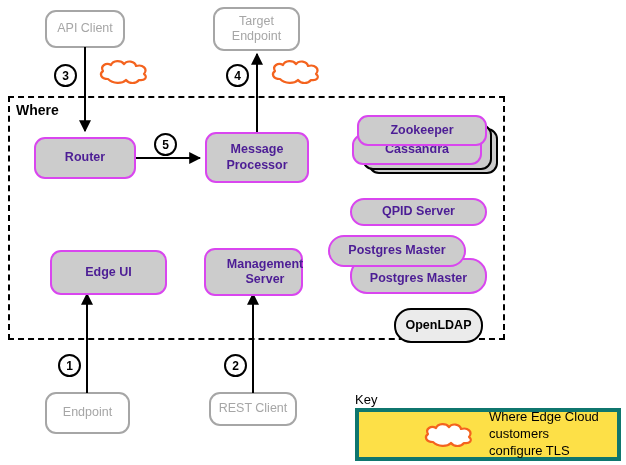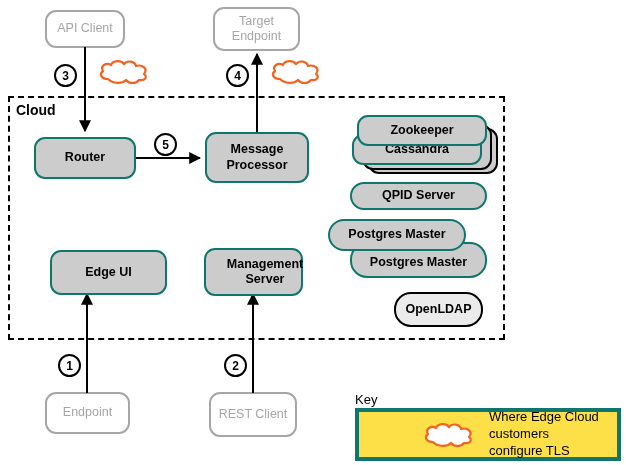--- a/index.html
+++ b/index.html
@@ -28,22 +28,22 @@
     align-items: center;
     justify-content: center;
     text-align: center;
     line-height: 1.22;
     border-radius: 11px;
   }
 
   
   .node.component {
     background: #cccccc;
-    border: 2px solid #0f766e;
-    color: #000000;
+    border: 2px solid #d946ef;
+    color: #4c1d95;
     font-weight: bold;
     font-size: 12.5px;
     justify-content: center;
   }
 
   
   .node.external {
     background: #ffffff;
     border: 2px solid #a6a6a6;
     color: #a6a6a6;
@@ -54,21 +54,21 @@
   
   .node.light {
     background: #ebebeb;
     border: 2px solid #000000;
     color: #000000;
     font-weight: bold;
     font-size: 12.5px;
   }
 
   
-  .node.pill { border-radius: 17px; }
+  .node.pill { border-radius: 17px; margin-top: 16px; }
 
   .node .label { pointer-events: none; white-space: pre-line; }
 
   
   #edge-boundary {
     position: absolute;
     left: 8px;
     top: 96px;
     width: 497px;
     height: 244px;
@@ -161,21 +161,21 @@
     border-radius: 11px;
     box-sizing: border-box;
   }
 </style>
 </head>
 <body>
 
 <div id="diagram">
 
   <div id="edge-boundary"></div>
-  <div id="edge-boundary-label">Cloud</div>
+  <div id="edge-boundary-label">Where</div>
 
   <svg id="connectors" viewBox="0 0 626 465" xmlns="http://www.w3.org/2000/svg">
     <defs>
       <marker id="arrow" viewBox="0 0 10 10" refX="9" refY="5" markerWidth="6" markerHeight="6" orient="auto-start-reverse">
         <path d="M 0 0 L 10 5 L 0 10 z" fill="#000000"></path>
       </marker>
     </defs>
 
     <g>
       <line x1="85" y1="47" x2="85" y2="131" stroke="#000000" stroke-width="2" marker-end="url(#arrow)"></line>
@@ -204,21 +204,21 @@
 
   <div class="node external" style="left:213px; top:7px; width:87px; height:44px;">
     <span class="label">Target
 Endpoint</span>
   </div>
 
   <div class="node external" style="left:45px; top:392px; width:85px; height:42px;">
     <span class="label">Endpoint</span>
   </div>
 
-  <div class="node external" style="left:209px; top:392px; width:88px; height:45px;">
+  <div class="node external" style="left:209px; top:392px; width:88px; height:34px;">
     <span class="label">REST Client</span>
   </div>
 
   <div class="node component" style="left:34px; top:137px; width:102px; height:42px; z-index:3;">
     <span class="label">Router</span>
   </div>
 
   <div class="node component" style="left:205px; top:132px; width:104px; height:51px; z-index:3;">
     <span class="label">Message
 Processor</span>

